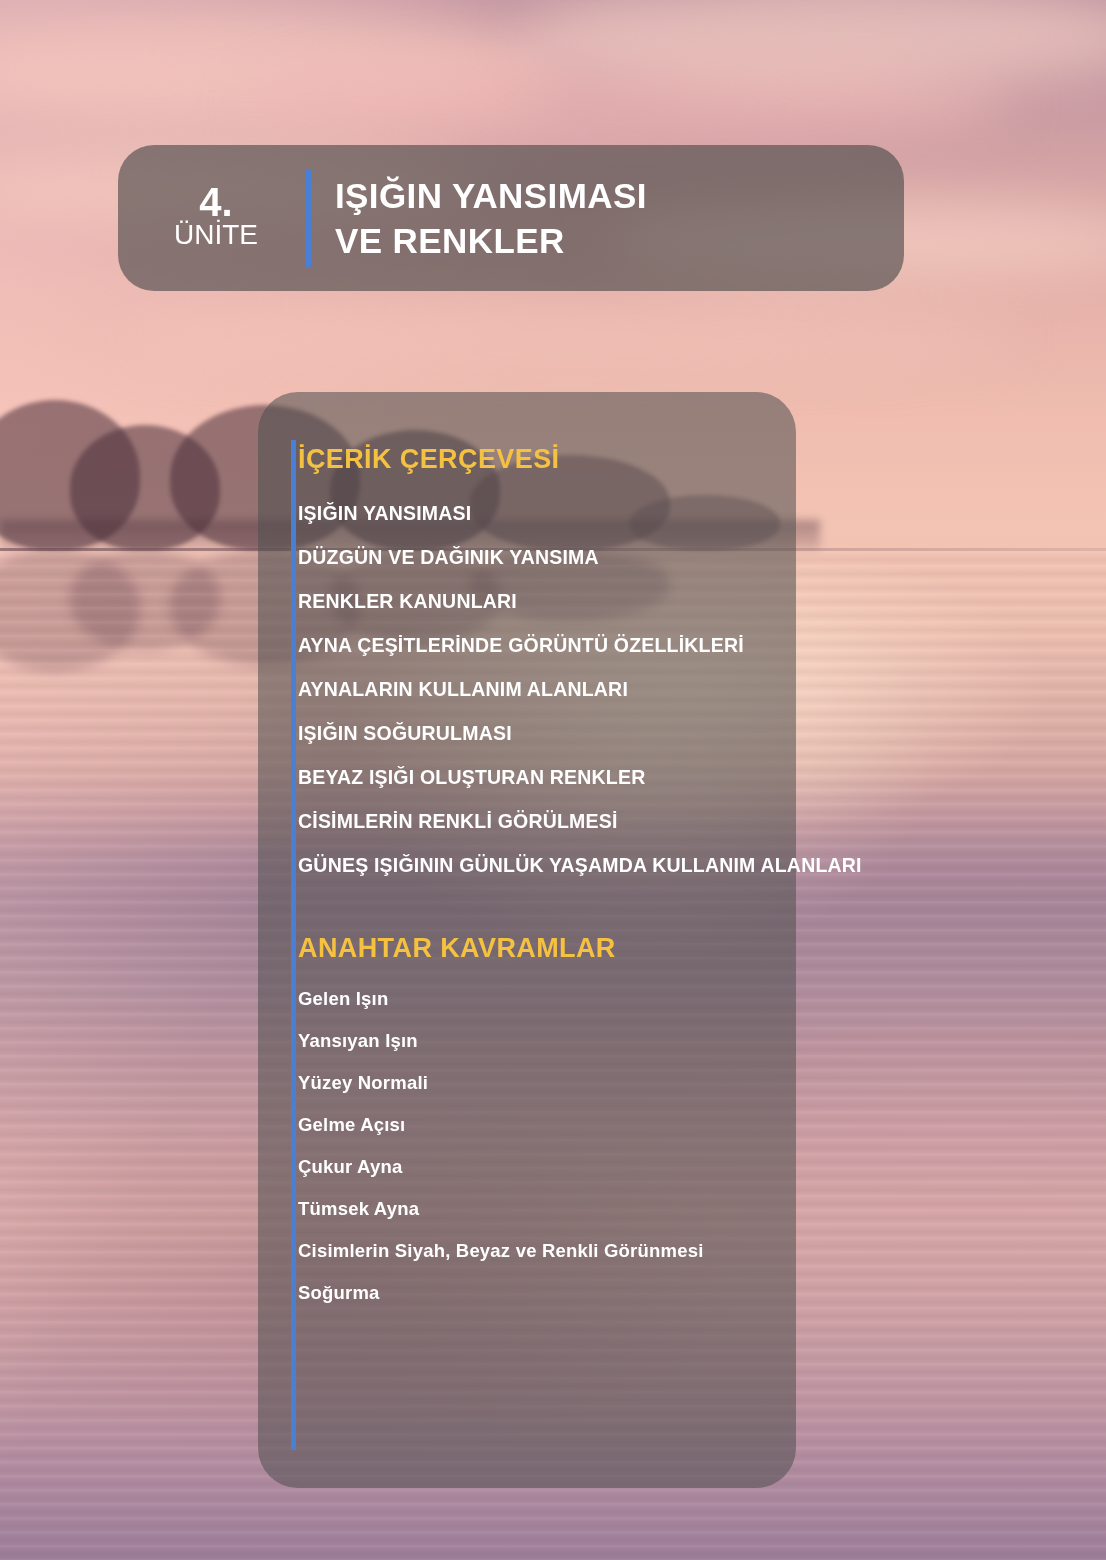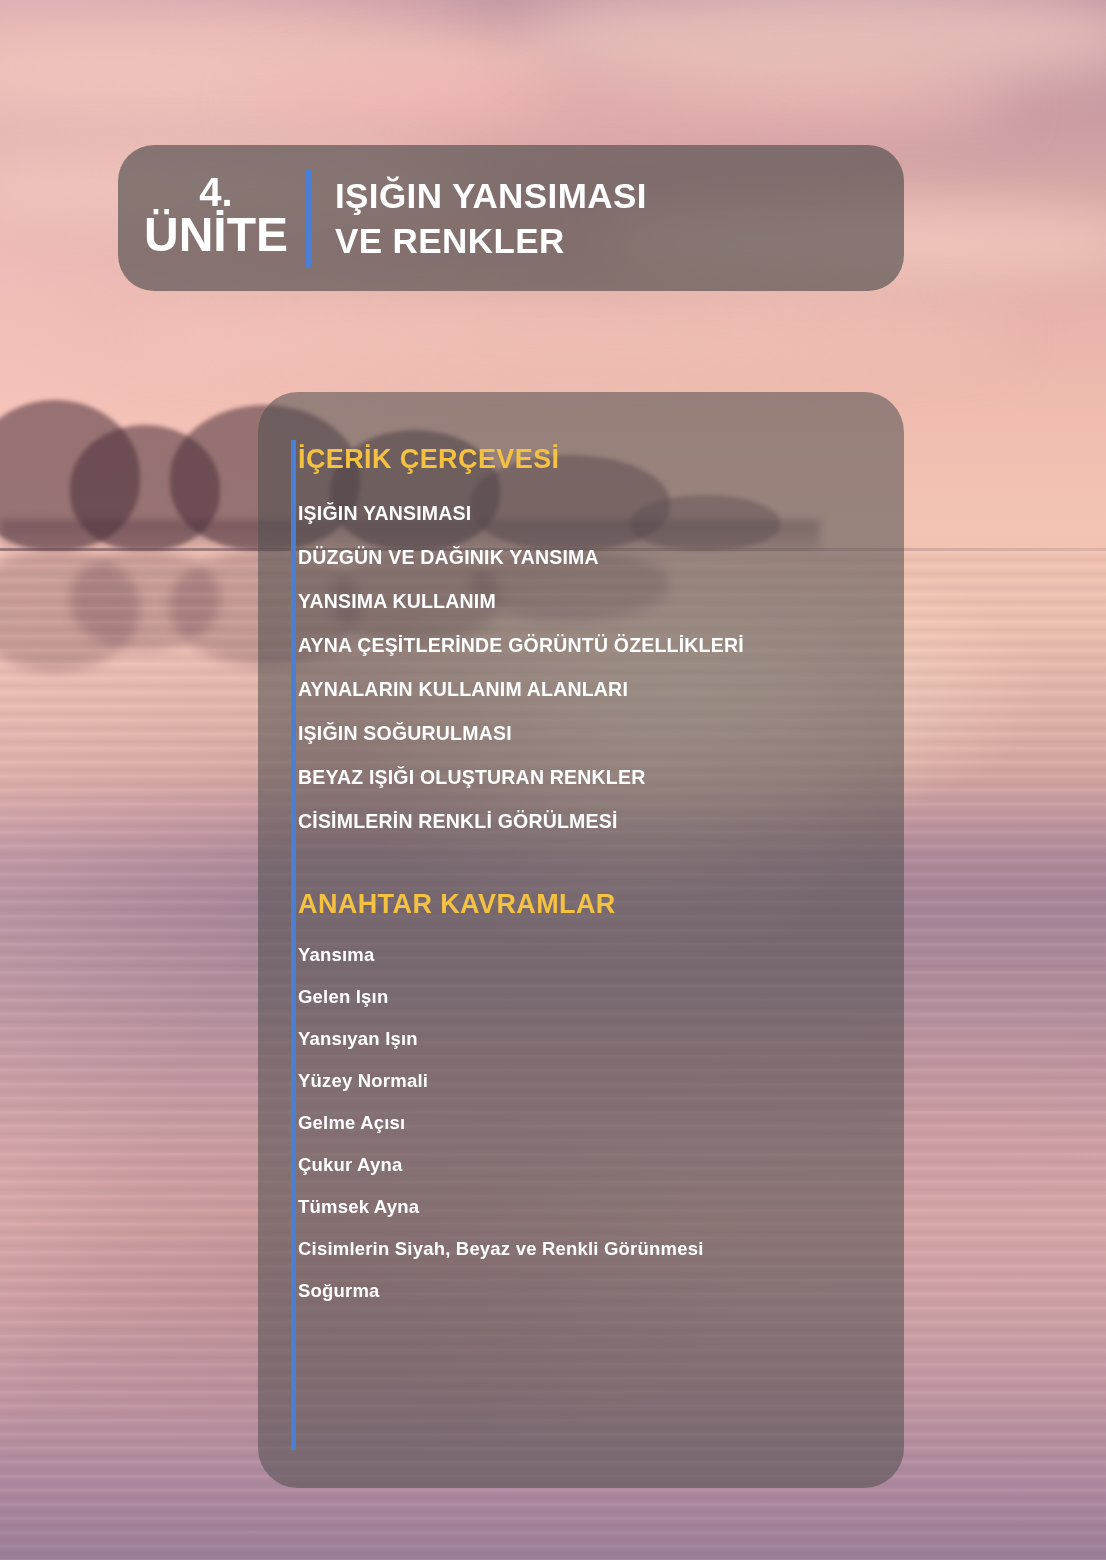--- a/index.html
+++ b/index.html
@@ -161,22 +161,22 @@
     flex: 0 0 auto;
     padding-bottom: 4px;
   }
   .unit-number {
     font-size: 40px;
     font-weight: bold;
     letter-spacing: 0px;
     display: block;
   }
   .unit-word {
-    font-size: 48px;
-    font-weight: bold;
+    font-size: 28px;
+    font-weight: normal;
     display: block;
     margin-top: -2px;
   }
   .unit-divider {
     width: 5px;
     height: 98px;
     background: #4a7fd6;
     flex: 0 0 auto;
     margin: 0 24px 0 2px;
   }
@@ -187,21 +187,21 @@
     line-height: 1.3;
     letter-spacing: 0.4px;
   }
   .unit-title .line { display: block; }
 
   
   .content-card {
     position: absolute;
     left: 258px;
     top: 392px;
-    width: 646px;
+    width: 538px;
     height: 1096px;
     background: rgba(78, 78, 78, 0.55);
     border-radius: 40px;
     box-sizing: border-box;
     padding: 52px 40px 40px 40px;
   }
   .card-accent {
     position: absolute;
     left: 291px;
     top: 440px;
@@ -282,31 +282,31 @@
       <span class="line">IŞIĞIN YANSIMASI</span>
       <span class="line">VE RENKLER</span>
     </div>
   </div>
 
   <div class="content-card">
     <h2 class="section-heading">İÇERİK ÇERÇEVESİ</h2>
     <ul class="topic-list">
       <li>IŞIĞIN YANSIMASI</li>
       <li>DÜZGÜN VE DAĞINIK YANSIMA</li>
-      <li>YANSIMA KULLANIM</li>
+      <li>RENKLER KANUNLARI</li>
       <li>AYNA ÇEŞİTLERİNDE GÖRÜNTÜ ÖZELLİKLERİ</li>
       <li>AYNALARIN KULLANIM ALANLARI</li>
       <li>IŞIĞIN SOĞURULMASI</li>
       <li>BEYAZ IŞIĞI OLUŞTURAN RENKLER</li>
       <li>CİSİMLERİN RENKLİ GÖRÜLMESİ</li>
+      <li>GÜNEŞ IŞIĞININ GÜNLÜK YAŞAMDA KULLANIM ALANLARI</li>
     </ul>
 
     <h2 class="section-heading second">ANAHTAR KAVRAMLAR</h2>
     <ul class="concept-list">
-      <li>Yansıma</li>
       <li>Gelen Işın</li>
       <li>Yansıyan Işın</li>
       <li>Yüzey Normali</li>
       <li>Gelme Açısı</li>
       <li>Çukur Ayna</li>
       <li>Tümsek Ayna</li>
       <li>Cisimlerin Siyah, Beyaz ve Renkli Görünmesi</li>
       <li>Soğurma</li>
     </ul>
   </div>

